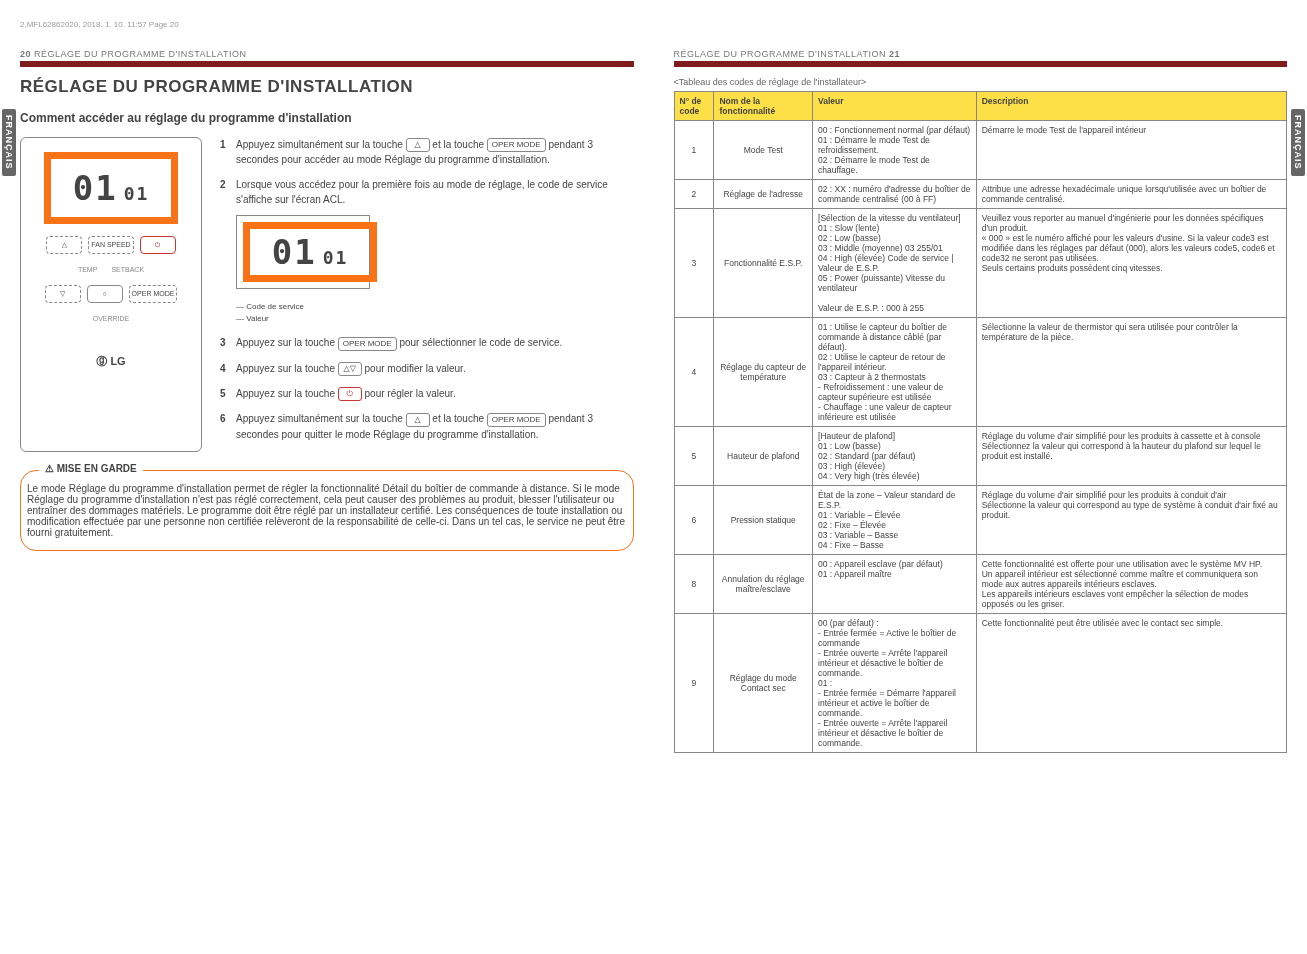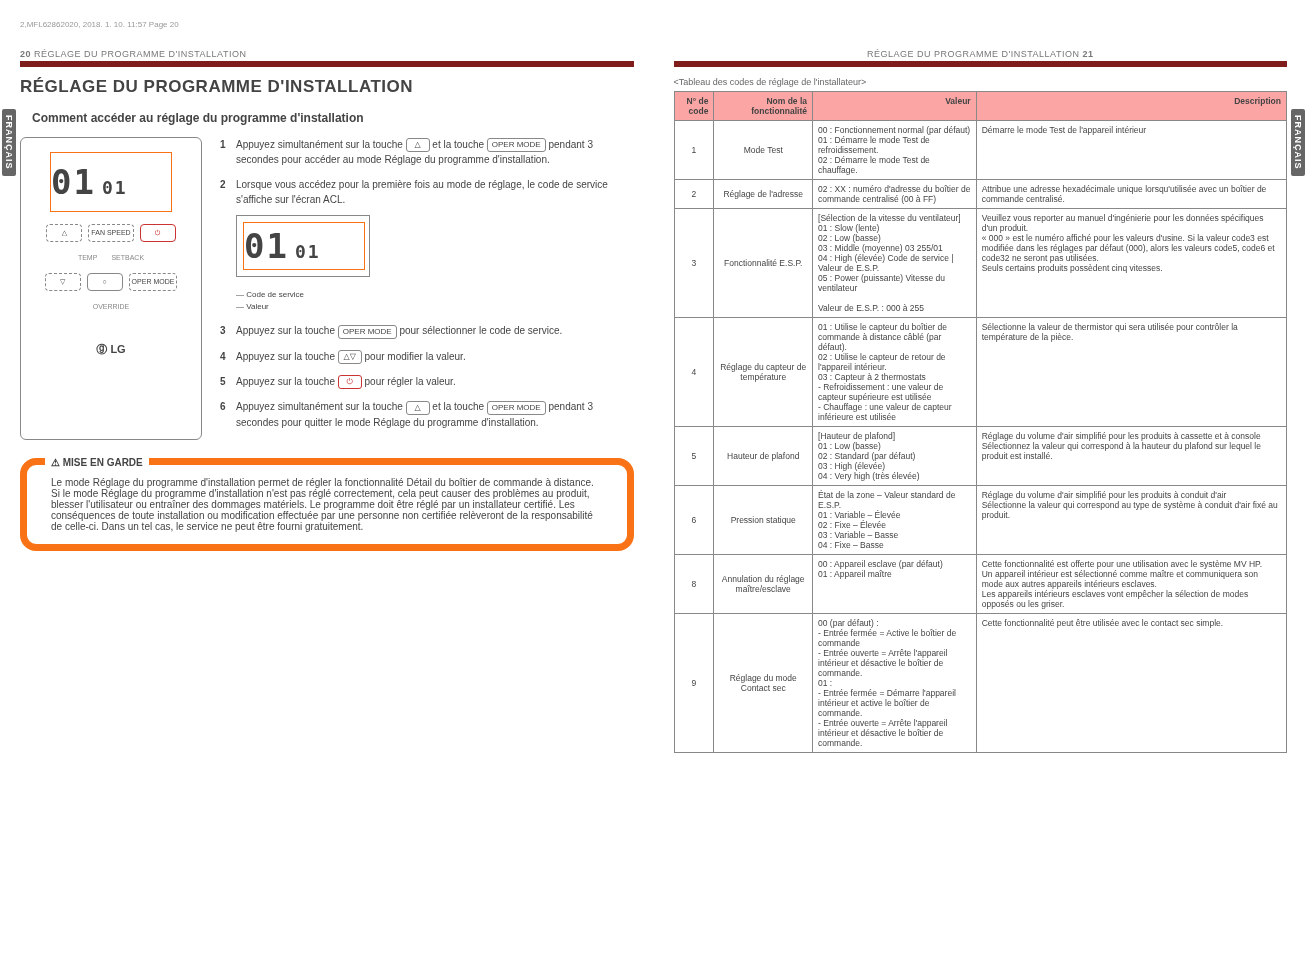--- a/index.html
+++ b/index.html
@@ -1,48 +1,48 @@
 <!DOCTYPE html>
 <html><head>
 <meta charset="utf-8">
 <style>
 body{font-family:Arial,Helvetica,sans-serif;font-size:10px;color:#444;background:#fff;margin:0;padding:20px}
 .page{display:flex;gap:40px;max-width:1280px;margin:0 auto}
 .col{flex:1;position:relative}
 .hdr{font-size:9px;letter-spacing:.5px;color:#777;border-bottom:6px solid #7f1d1d;padding-bottom:2px;margin-bottom:10px}
 .hdr .pn{font-weight:bold}
 h1{font-size:17px;font-weight:bold;letter-spacing:.5px;margin:8px 0 14px}
-h2{font-size:12px;font-weight:bold;margin:0 12px 12px}
+h2{font-size:12px;font-weight:bold;margin:0 0 12px}
 .side-tab{position:absolute;top:60px;left:-18px;background:#666;color:#fff;font-size:9px;font-weight:bold;letter-spacing:1px;writing-mode:vertical-rl;text-orientation:mixed;padding:6px 2px;border-radius:2px}
 .col.right .side-tab{left:auto;right:-18px}
 .intro{display:flex;gap:18px}
 .remote{border:1px solid #888;border-radius:6px;width:160px;padding:14px 10px 10px;display:flex;flex-direction:column;align-items:center;gap:12px}
-.lcd{border:1px solid #f97316;width:120px;height:58px;display:flex;align-items:center;justify-content:flex-start}
+.lcd{border:7px solid #f97316;width:120px;height:58px;display:flex;align-items:center;justify-content:center}
 .digits{font-family:monospace;font-size:34px;font-weight:bold;letter-spacing:2px}
 .digits .sm{font-size:18px;vertical-align:baseline;margin-left:6px}
 .btnrow{display:flex;gap:6px;justify-content:center;flex-wrap:wrap;width:100%}
 .btn{border:1px solid #888;border-radius:4px;font-size:7px;padding:4px 2px;text-align:center;min-width:30px}
 .btn.red{border-color:#c33;color:#c33}
 .btn.dashed{border-style:dashed}
 .logo{font-size:11px;font-weight:bold;margin-top:20px}
 .steps{flex:1}
 .steps ol{list-style:none;padding:0;margin:0;counter-reset:s}
 .steps li{counter-increment:s;position:relative;padding-left:16px;margin-bottom:10px;line-height:1.5}
 .steps li::before{content:counter(s);position:absolute;left:0;top:0;font-weight:bold}
 .kbd{display:inline-block;border:1px solid #888;border-radius:3px;padding:0 4px;font-size:8px;vertical-align:middle;line-height:12px;min-width:14px;text-align:center}
 .kbd.red{border-color:#c33;color:#c33}
 .mini{border:1px solid #888;width:120px;padding:6px;margin:8px 0 12px}
 .mini .lcd{height:46px;width:100%}
-.warn{border:7px solid #f97316;border-radius:16px;padding:12px 24px;margin-top:18px;position:relative}
+.warn{border:1px solid #f97316;border-radius:16px;padding:12px 6px;margin-top:18px;position:relative}
 .warn .tag{position:absolute;top:-8px;left:18px;background:#fff;padding:0 6px;font-weight:bold;font-size:10px}
 .warn .tag::before{content:"⚠ ";}
 .small{font-size:9px;color:#666;margin-bottom:4px}
 table{border-collapse:collapse;width:100%;font-size:8.5px}
 th,td{border:1px solid #888;padding:4px 5px;vertical-align:top;text-align:left}
-thead th{background:#fca5a5;text-align:right;font-weight:bold}
+thead th{background:#fde047;text-align:left;font-weight:bold}
 td.c{text-align:center;vertical-align:middle}
 .topline{font-size:8px;color:#999;margin-bottom:20px}
 </style>
 </head>
 <body>
 
 <div class="topline">2,MFL62862020,    2018. 1. 10.    11:57  Page 20</div>
 
 <div class="page">
 
@@ -127,21 +127,21 @@
     </div>
 
     <div class="warn">
       <span class="tag">MISE EN GARDE</span>
       <div>Le mode Réglage du programme d'installation permet de régler la fonctionnalité Détail du boîtier de commande à distance. Si le mode Réglage du programme d'installation n'est pas réglé correctement, cela peut causer des problèmes au produit, blesser l'utilisateur ou entraîner des dommages matériels. Le programme doit être réglé par un installateur certifié. Les conséquences de toute installation ou modification effectuée par une personne non certifiée relèveront de la responsabilité de celle-ci. Dans un tel cas, le service ne peut être fourni gratuitement.</div>
     </div>
   </div>
 
   <div class="col right">
     <div class="side-tab">FRANÇAIS</div>
-    <div class="hdr" style="text-align:center">
+    <div class="hdr" style="text-align:left">
       <span>RÉGLAGE DU PROGRAMME D'INSTALLATION</span>
       <span class="pn">21</span>
     </div>
     <div class="small">&lt;Tableau des codes de réglage de l'installateur&gt;</div>
 
     <table>
       <thead>
         <tr>
           <th>N° de code</th>
           <th>Nom de la fonctionnalité</th>

